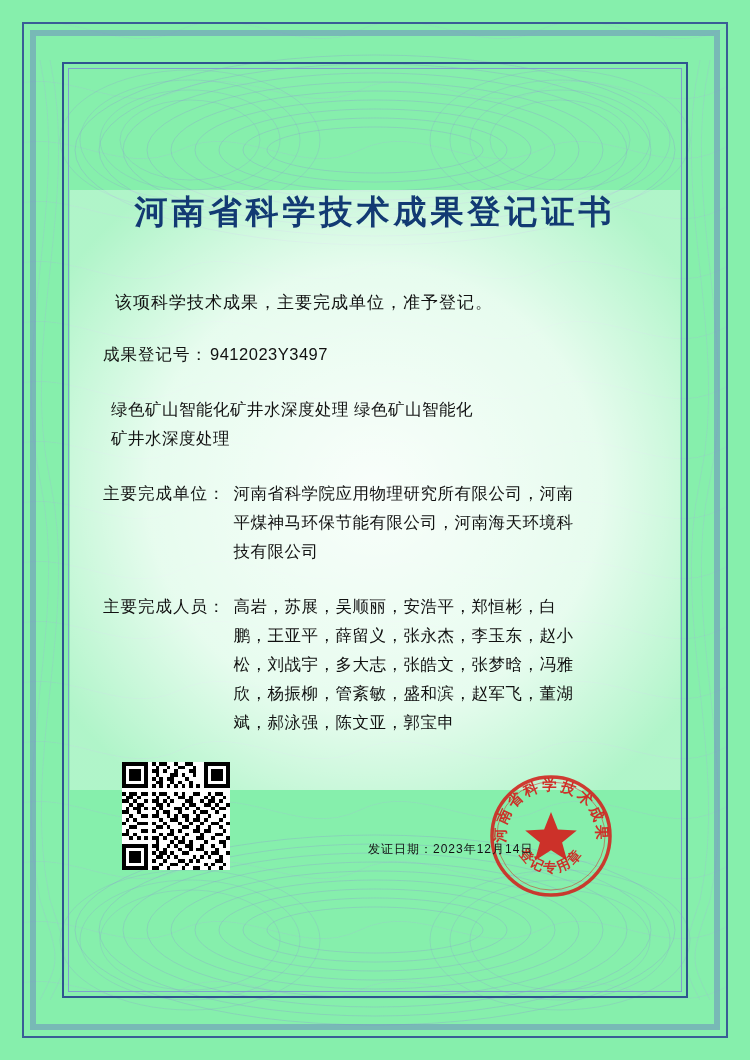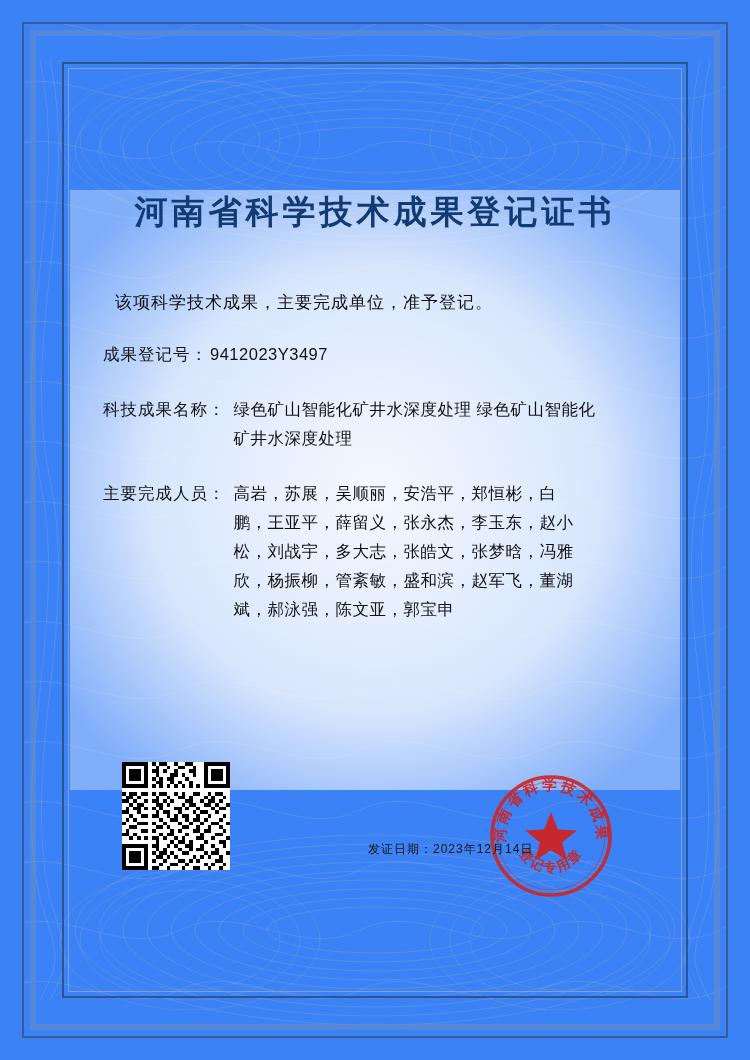--- a/index.html
+++ b/index.html
@@ -13,21 +13,21 @@
     font-family: "Liberation Sans", sans-serif;
     color: #1a1a1a;
     position: relative;
     overflow: hidden;
   }
 
   
   .certificate {
     position: absolute;
     inset: 0;
-    background: #3b82f6;
+    background: #86efac;
   }
 
   .guilloche {
     position: absolute;
     inset: 0;
     pointer-events: none;
   }
 
   .border-outer {
     position: absolute;
@@ -231,24 +231,27 @@
     <h1 class="title">河南省科学技术成果登记证书</h1>
 
     <div class="lead">该项科学技术成果，主要完成单位，准予登记。</div>
 
     <div class="field reg">
       <span class="label">成果登记号：</span>
       <span class="value">9412023Y3497</span>
     </div>
 
     <div class="field name">
-      <span class="label">科技成果名称：</span>
       <span class="value">绿色矿山智能化矿井水深度处理 绿色矿山智能化矿井水深度处理</span>
     </div>
 
+    <div class="field org">
+      <span class="label">主要完成单位：</span>
+      <span class="value">河南省科学院应用物理研究所有限公司，河南平煤神马环保节能有限公司，河南海天环境科技有限公司</span>
+    </div>
 
     <div class="field people">
       <span class="label">主要完成人员：</span>
       <span class="value">高岩，苏展，吴顺丽，安浩平，郑恒彬，白鹏，王亚平，薛留义，张永杰，李玉东，赵小松，刘战宇，多大志，张皓文，张梦晗，冯雅欣，杨振柳，管紊敏，盛和滨，赵军飞，董湖斌，郝泳强，陈文亚，郭宝申</span>
     </div>
 
   </div>
 
   <div class="qr">
     <svg width="108" height="108" viewBox="0 0 29 29" shape-rendering="crispEdges" aria-hidden="true">

